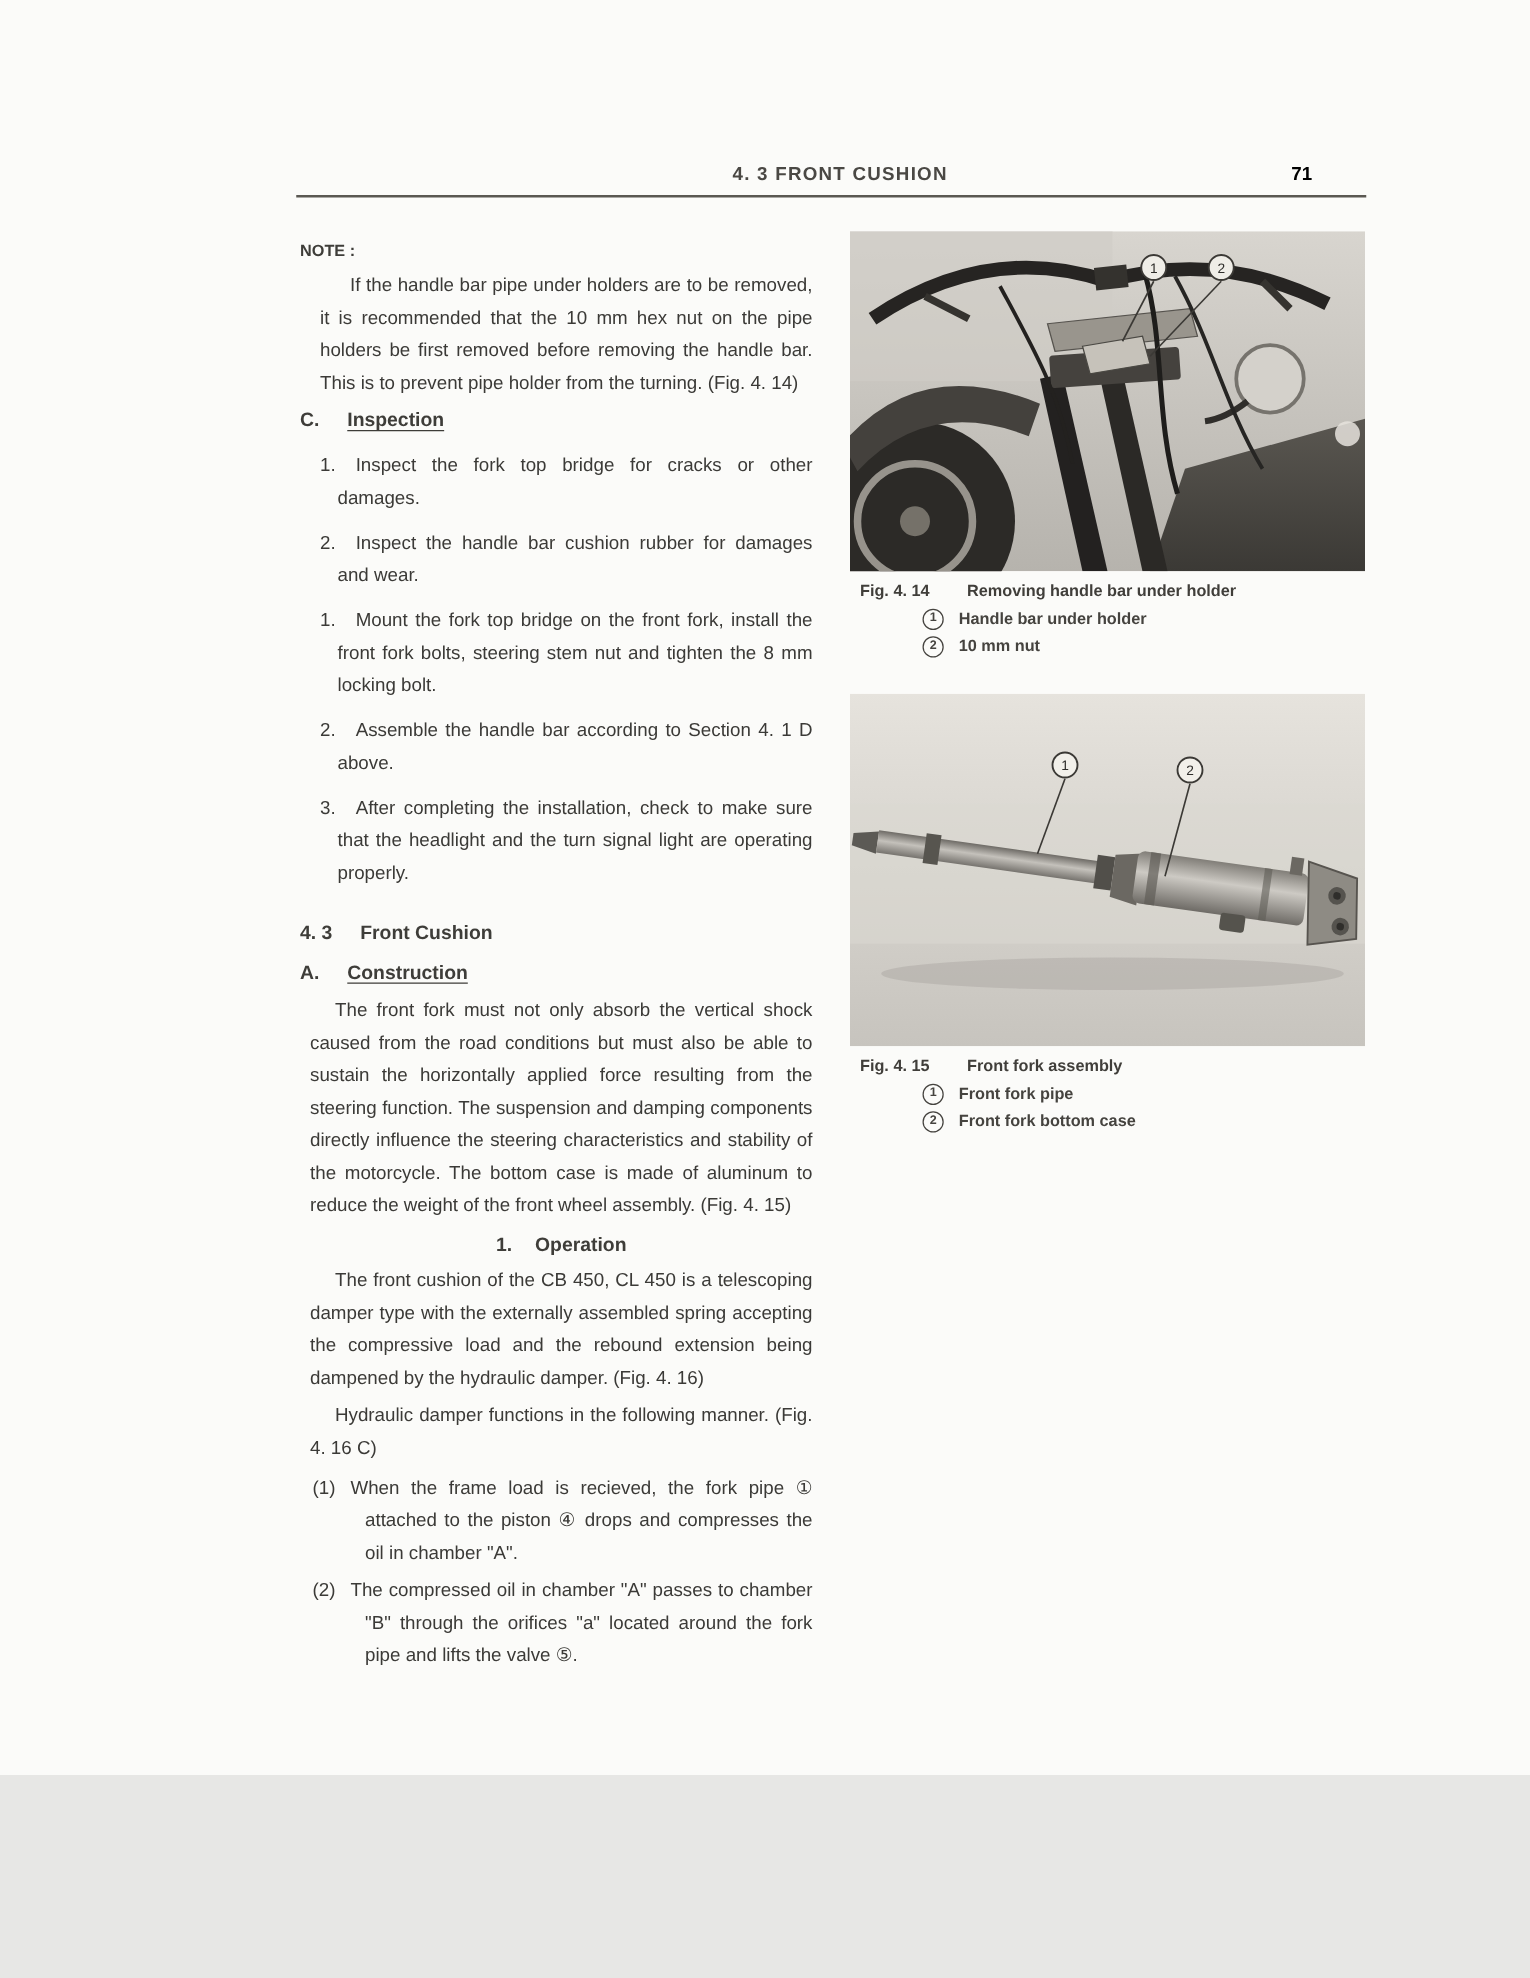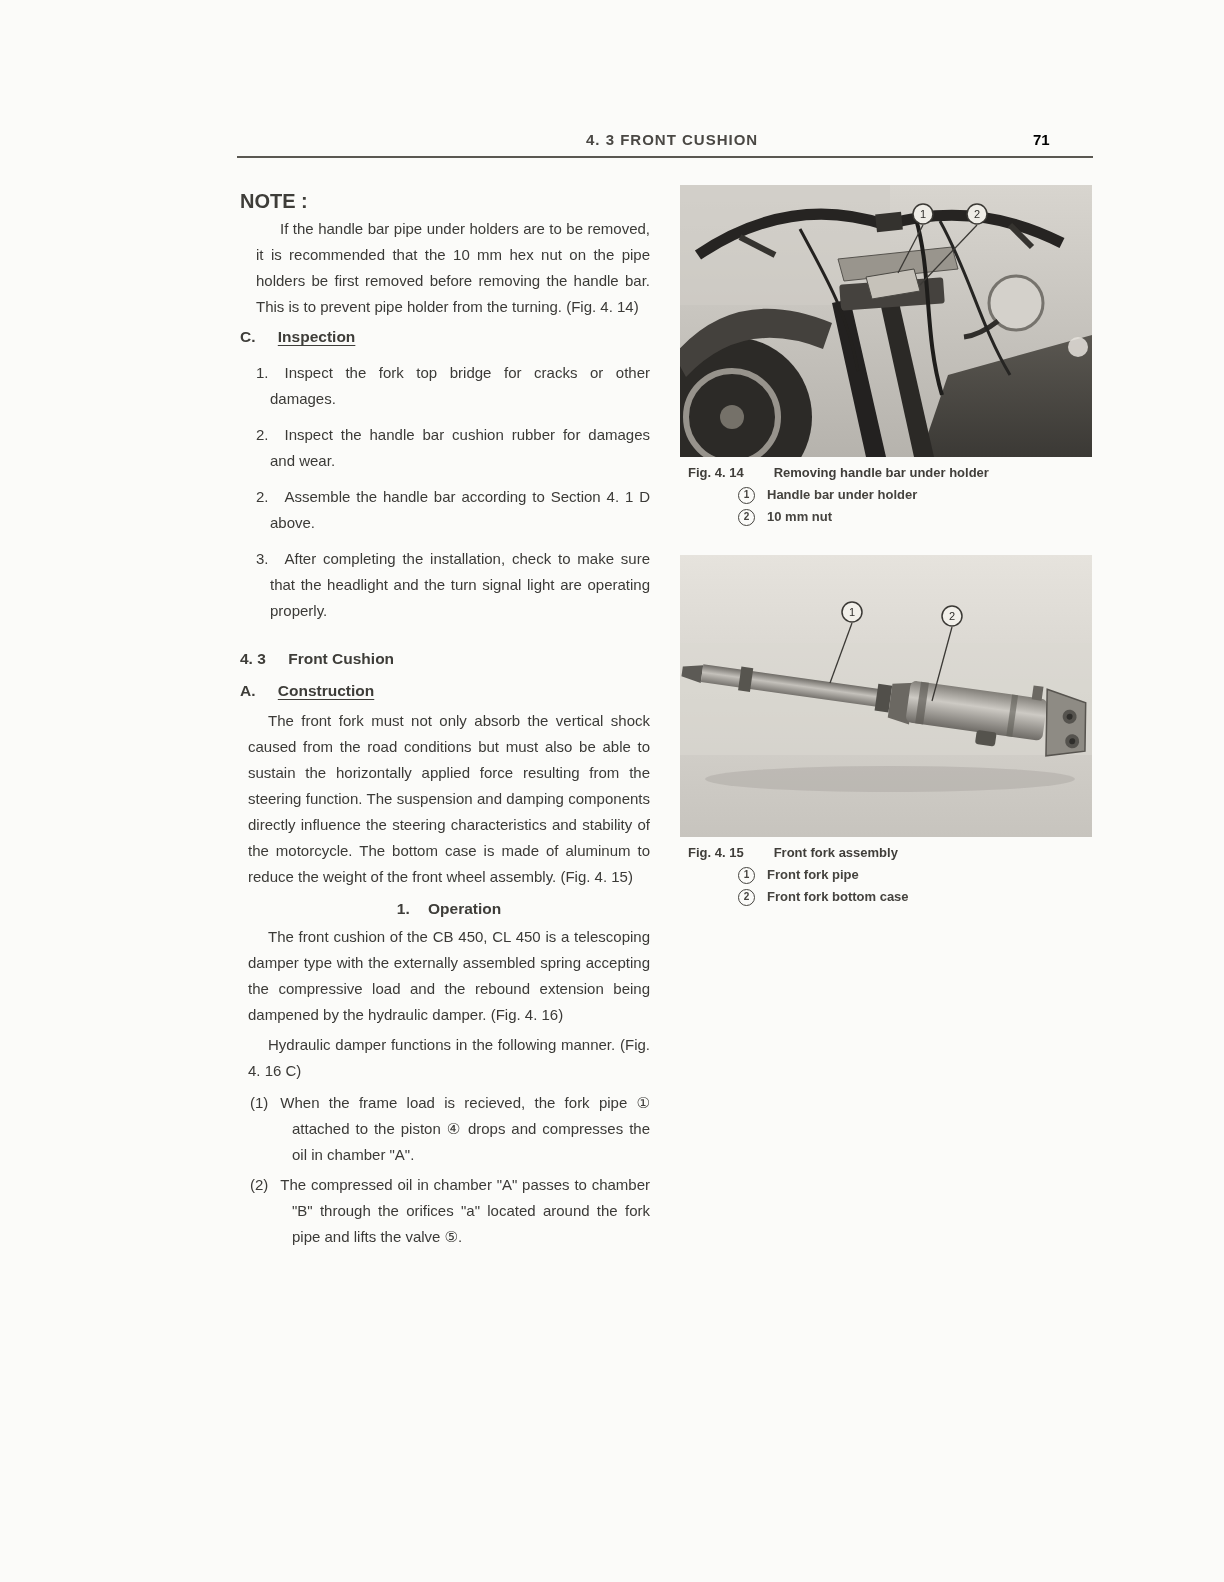--- a/index.html
+++ b/index.html
@@ -1,18 +1,18 @@
 <!DOCTYPE html>
 <html><head>
 <meta charset="utf-8">
 <style>
   html,body{margin:0;padding:0;background:#e7e7e5;}
   .page{
     position:relative;
-    width:1224px;height:1582px;
+    width:1224px;height:1420px;
     background:#fbfbf9;
     font-family:"Liberation Sans","DejaVu Sans",sans-serif;
     color:#3b3a37;
     overflow:hidden;
   }
   
   .header-title{
     position:absolute;left:586px;top:131px;
     font-size:15px;font-weight:bold;letter-spacing:1px;color:#4a4844;
   }
@@ -22,21 +22,21 @@
   }
   .header-rule{
     position:absolute;left:237px;top:156px;width:856px;height:2px;
     background:#5a5852;
   }
   
   .col-left{
     position:absolute;left:240px;top:188px;width:410px;
     font-size:15px;line-height:26px;text-align:justify;
   }
-  .note-head{margin:0;font-size:20px;font-weight:bold;color:#3e3d39;text-align:left;}
+  .note-head{margin:0;font-size:13px;font-weight:bold;color:#3e3d39;text-align:left;}
   .para{margin:0;}
   .note-body{margin:2px 0 0 16px;text-indent:24px;}
   .sec-head{margin:0;font-size:15.5px;font-weight:bold;text-align:left;color:#3e3d39;}
   .sec-head .sec-prefix{display:inline-block;margin-right:18px;}
   .sec-head .sec-label{text-decoration:underline;text-underline-offset:3px;}
   .sec-head.no-underline .sec-label{text-decoration:none;}
   .mt-c{margin-top:4px;}
   .mt-d{margin-top:26px;}
   .mt-43{margin-top:22px;}
   .mt-a{margin-top:6px;}
@@ -87,20 +87,23 @@
       <span class="sec-label">Inspection</span>
     </h3>
     <p class="para list-item">
       <span class="li-num">1.</span><span>Inspect the fork top bridge for cracks or other damages.</span>
     </p>
     <p class="para list-item">
       <span class="li-num">2.</span><span>Inspect the handle bar cushion rubber for damages and wear.</span>
     </p>
 
     <p class="para list-item">
+      <span class="li-num">1.</span><span>Mount the fork top bridge on the front fork, install the front fork bolts, steering stem nut and tighten the 8 mm locking bolt.</span>
+    </p>
+    <p class="para list-item">
       <span class="li-num">2.</span><span>Assemble the handle bar according to Section 4. 1 D above.</span>
     </p>
     <p class="para list-item">
       <span class="li-num">3.</span><span>After completing the installation, check to make sure that the headlight and the turn signal light are operating properly.</span>
     </p>
 
     <h3 class="sec-head no-underline mt-43">
       <span class="sec-prefix">4. 3</span>
       <span class="sec-label">Front Cushion</span>
     </h3>

